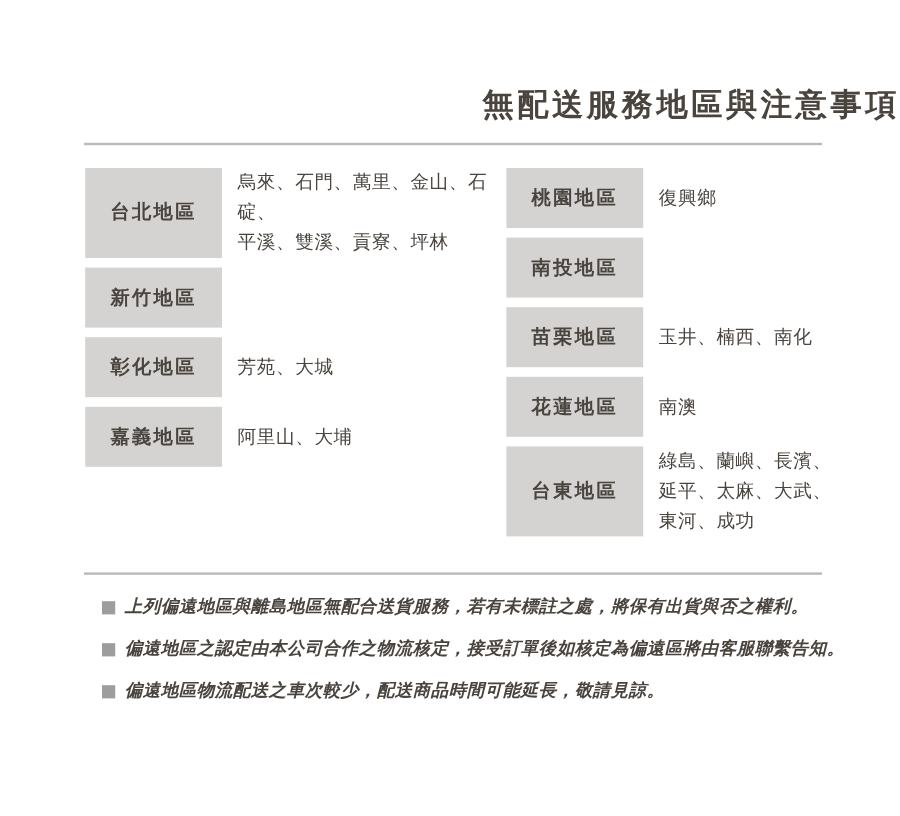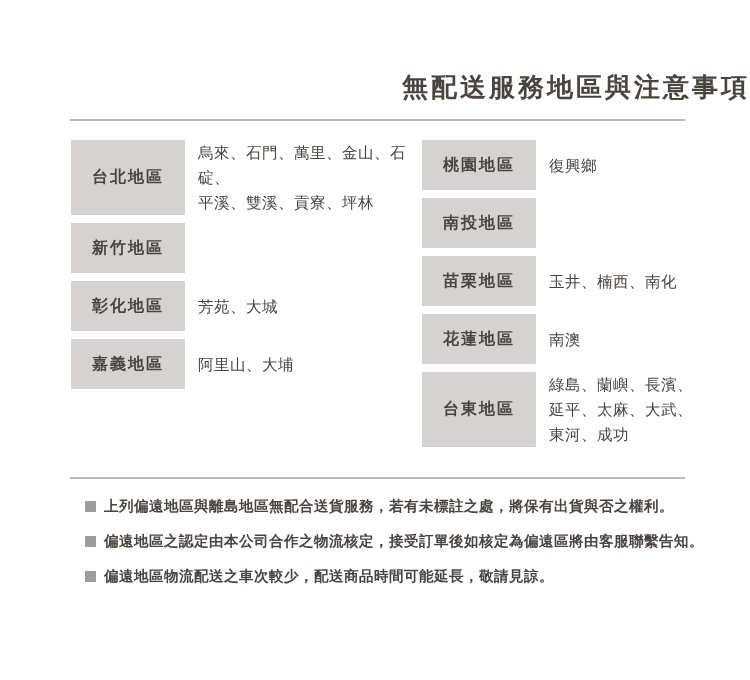--- a/index.html
+++ b/index.html
@@ -65,20 +65,21 @@
     line-height:25px;
     white-space:pre-line;
     letter-spacing:0.5px;
     color:var(--text);
   }
   .rule-bottom{
     margin:22px 0 0 70px;
   }
   .notes{
     margin:17px 30px 0 85px;
+    font-style:italic;
   }
   .note{
     display:flex;
     align-items:flex-start;
     margin-bottom:14px;
     font-size:14.5px;
     font-weight:bold;
     line-height:21px;
     letter-spacing:0.5px;
     color:var(--text);

